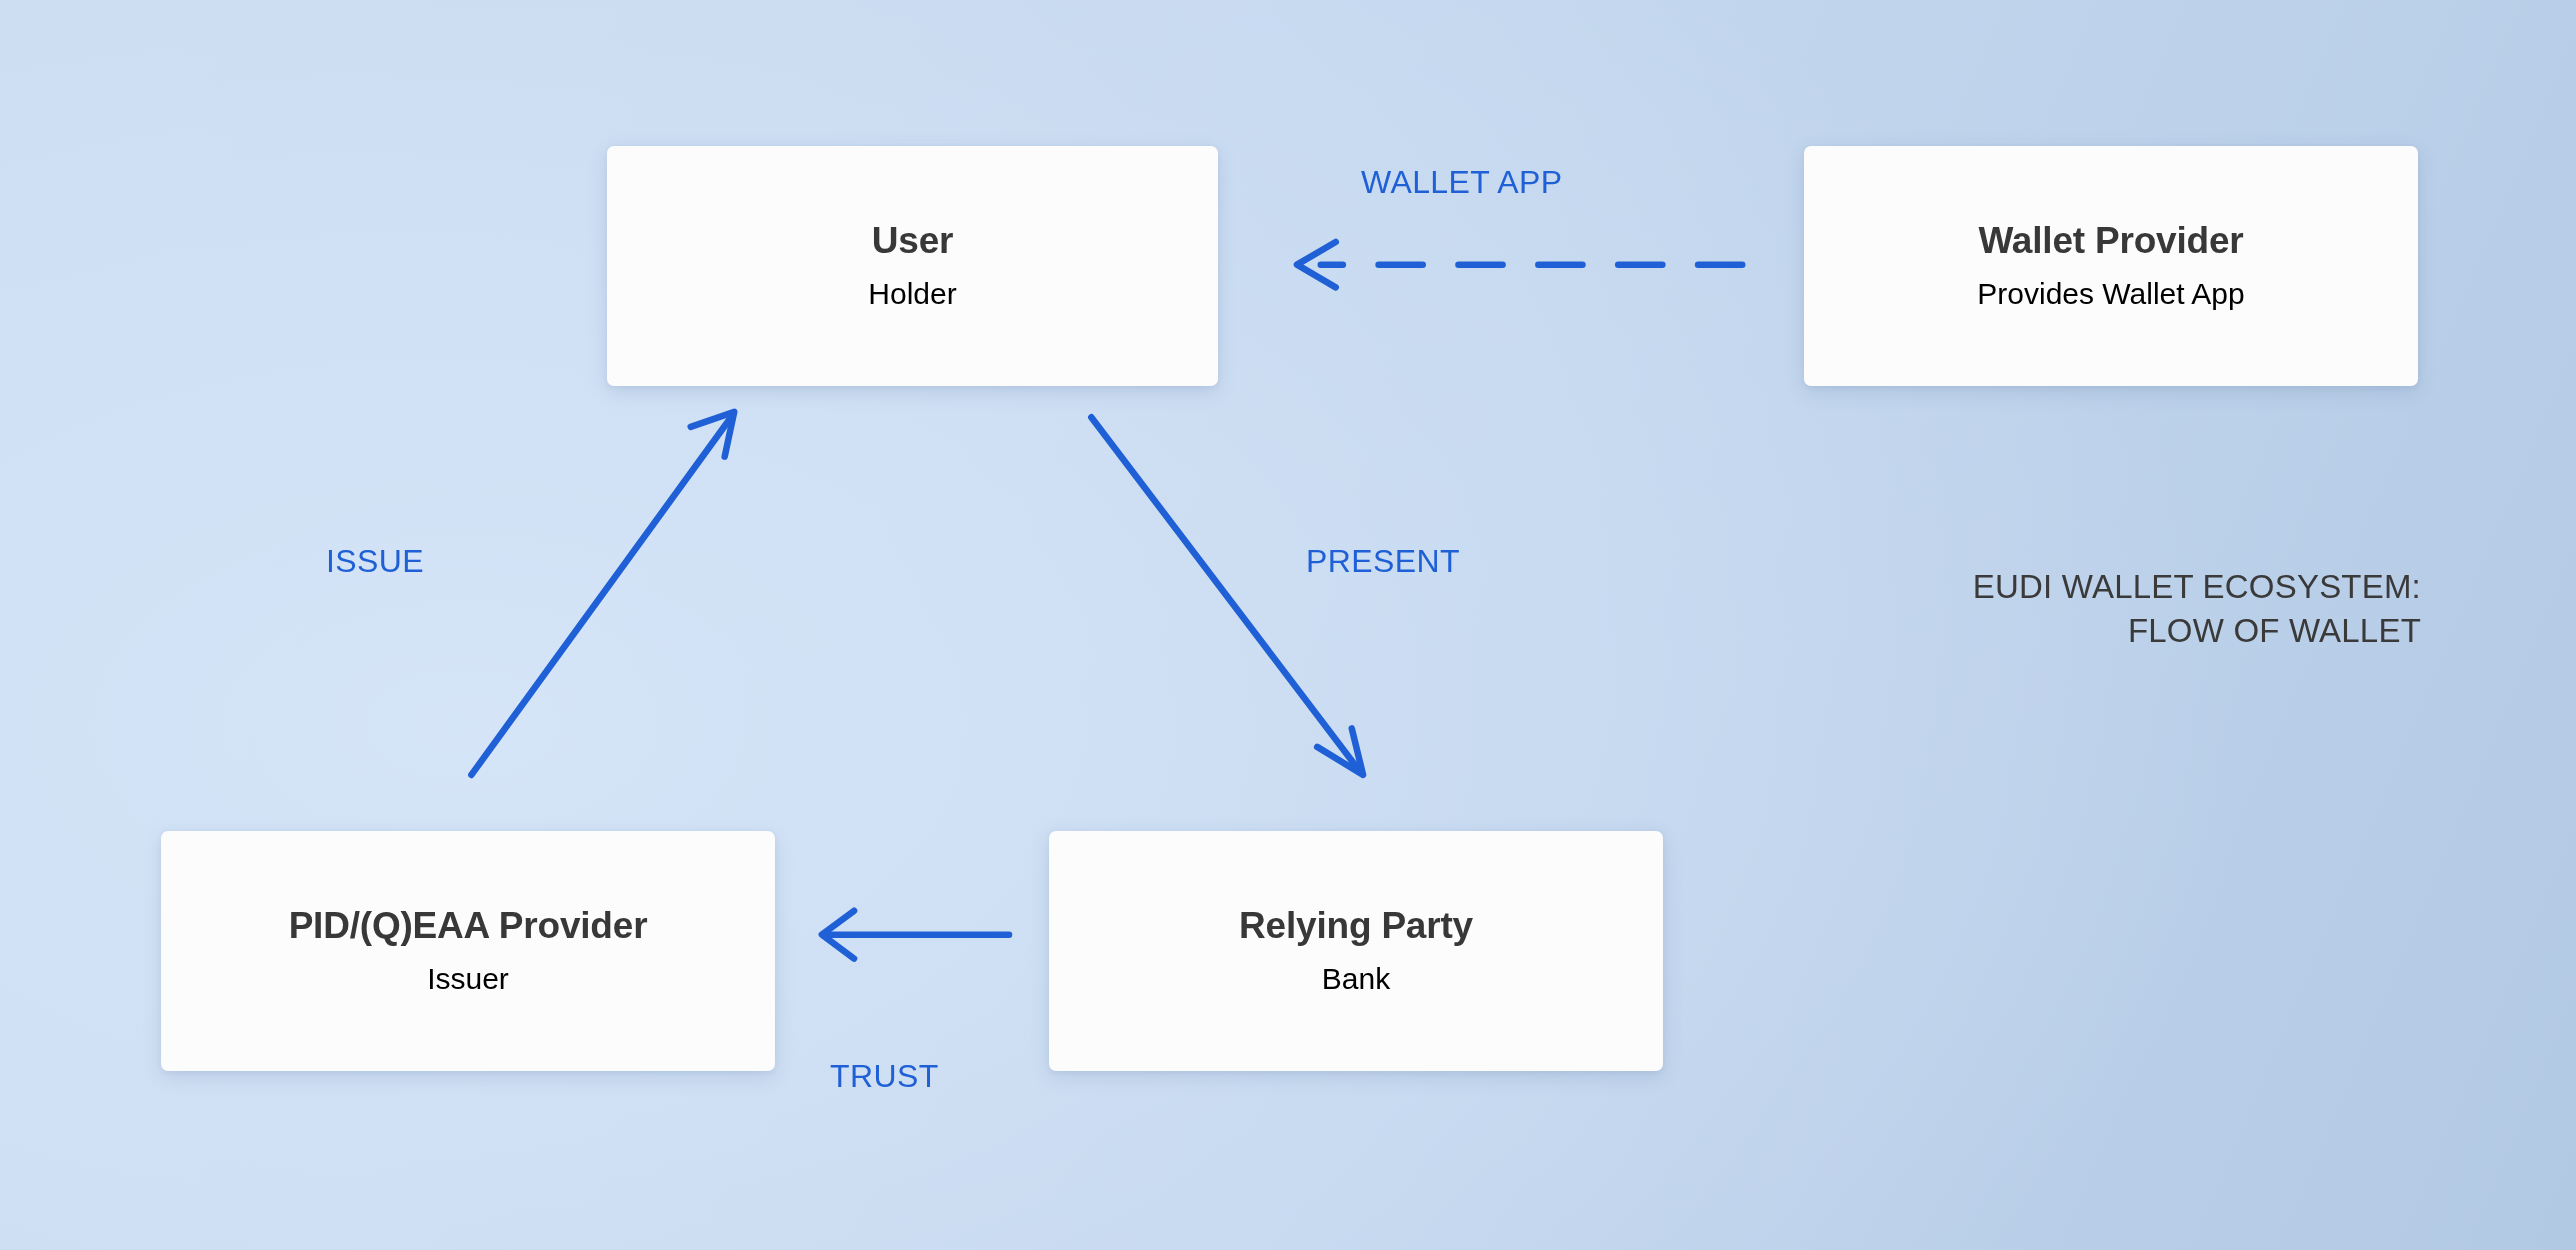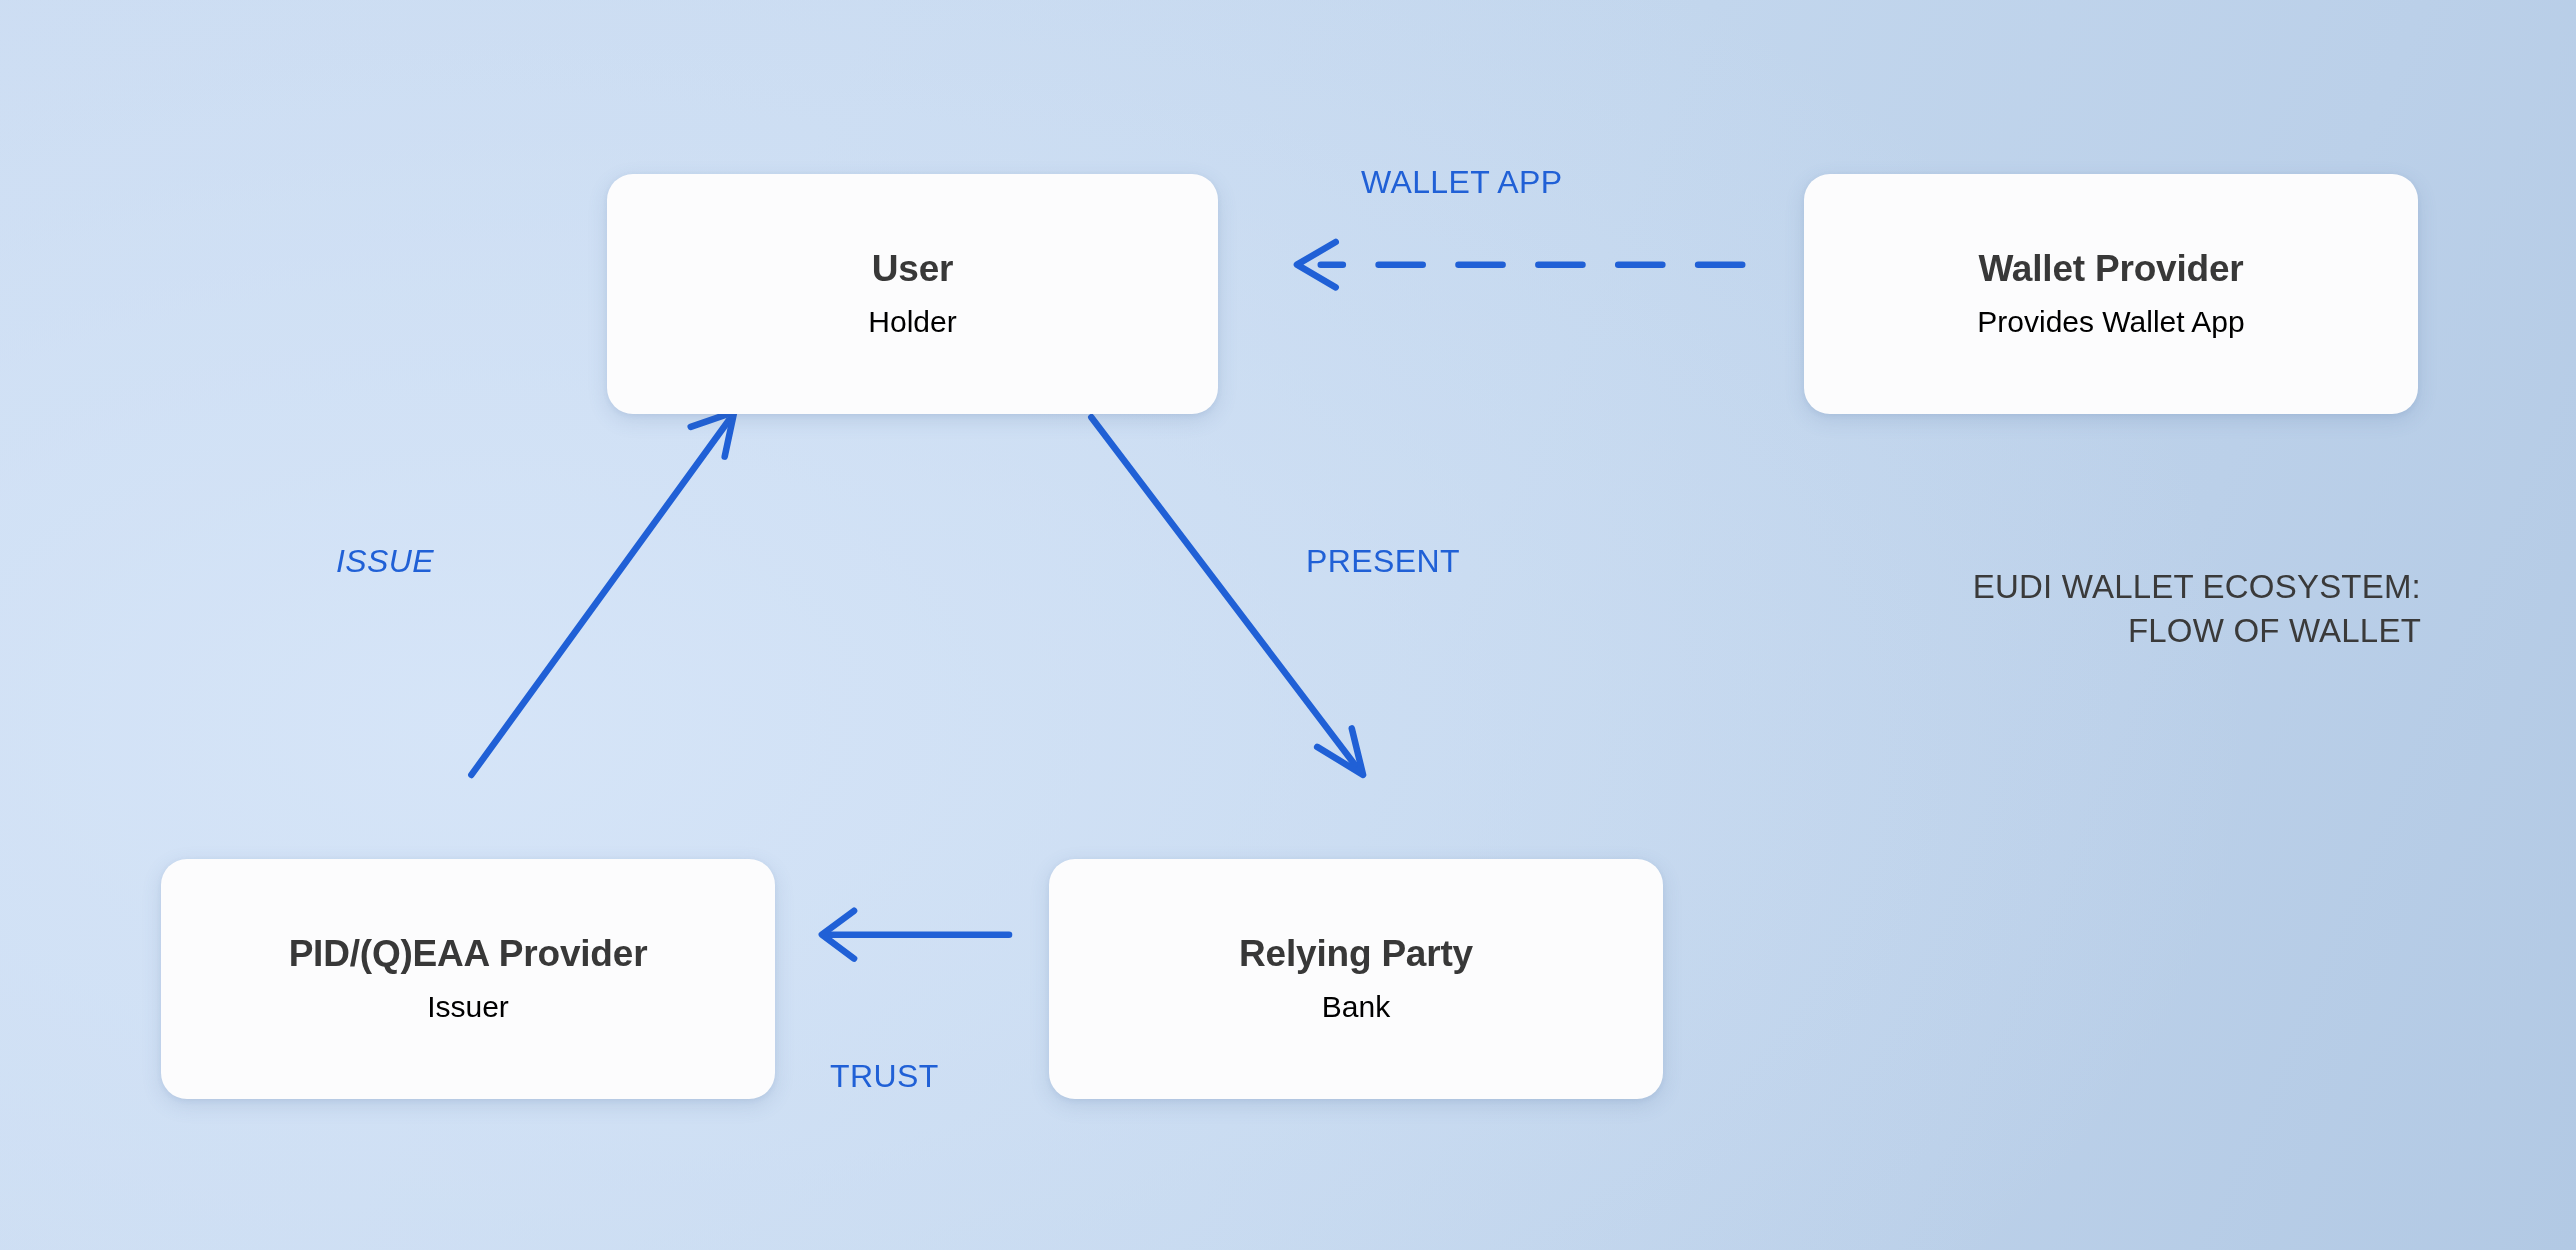--- a/index.html
+++ b/index.html
@@ -21,29 +21,28 @@
     overflow: hidden;
     background:
       radial-gradient(120% 140% at 18% 58%, rgba(214,229,248,0.95) 0%, rgba(214,229,248,0.0) 58%),
       linear-gradient(113deg, #cadbf1 0%, #c8daf0 28%, #c2d6ed 55%, #bbd0e9 78%, #b2c9e4 100%);
   }
 
   
   .node {
     position: absolute;
     background: #fcfcfd;
-    border-radius: 26px;
+    border-radius: 7px;
     box-shadow: 0 6px 20px rgba(70,100,150,0.16), 0 1.2px 4.8px rgba(70,100,150,0.08);
     display: flex;
     flex-direction: column;
     align-items: center;
     justify-content: center;
     box-sizing: border-box;
     padding: 8px 18px;
-    margin-top: 28px;
   }
   .node-title {
     font-size: 37px;
     font-weight: 700;
     color: #383838;
     letter-spacing: -0.2px;
     line-height: 1.05;
     text-align: center;
     white-space: nowrap;
   }
@@ -79,21 +78,21 @@
   
   .edge-label {
     position: absolute;
     color: #2060d6;
     font-size: 32px;
     font-weight: 400;
     letter-spacing: 0.4px;
     white-space: nowrap;
   }
   #label-wallet-app { left: 1361px; top: 164px; }
-  #label-issue      { left: 336px;  top: 543px; font-style: italic; }
+  #label-issue      { left: 326px;  top: 543px; }
   #label-present    { left: 1306px; top: 543px; }
   #label-verify     { left: 830px; top: 1058px; }
 
   
   #edges {
     position: absolute;
     left: 0; top: 0;
     width: 2576px;
     height: 1250px;
     pointer-events: none;

